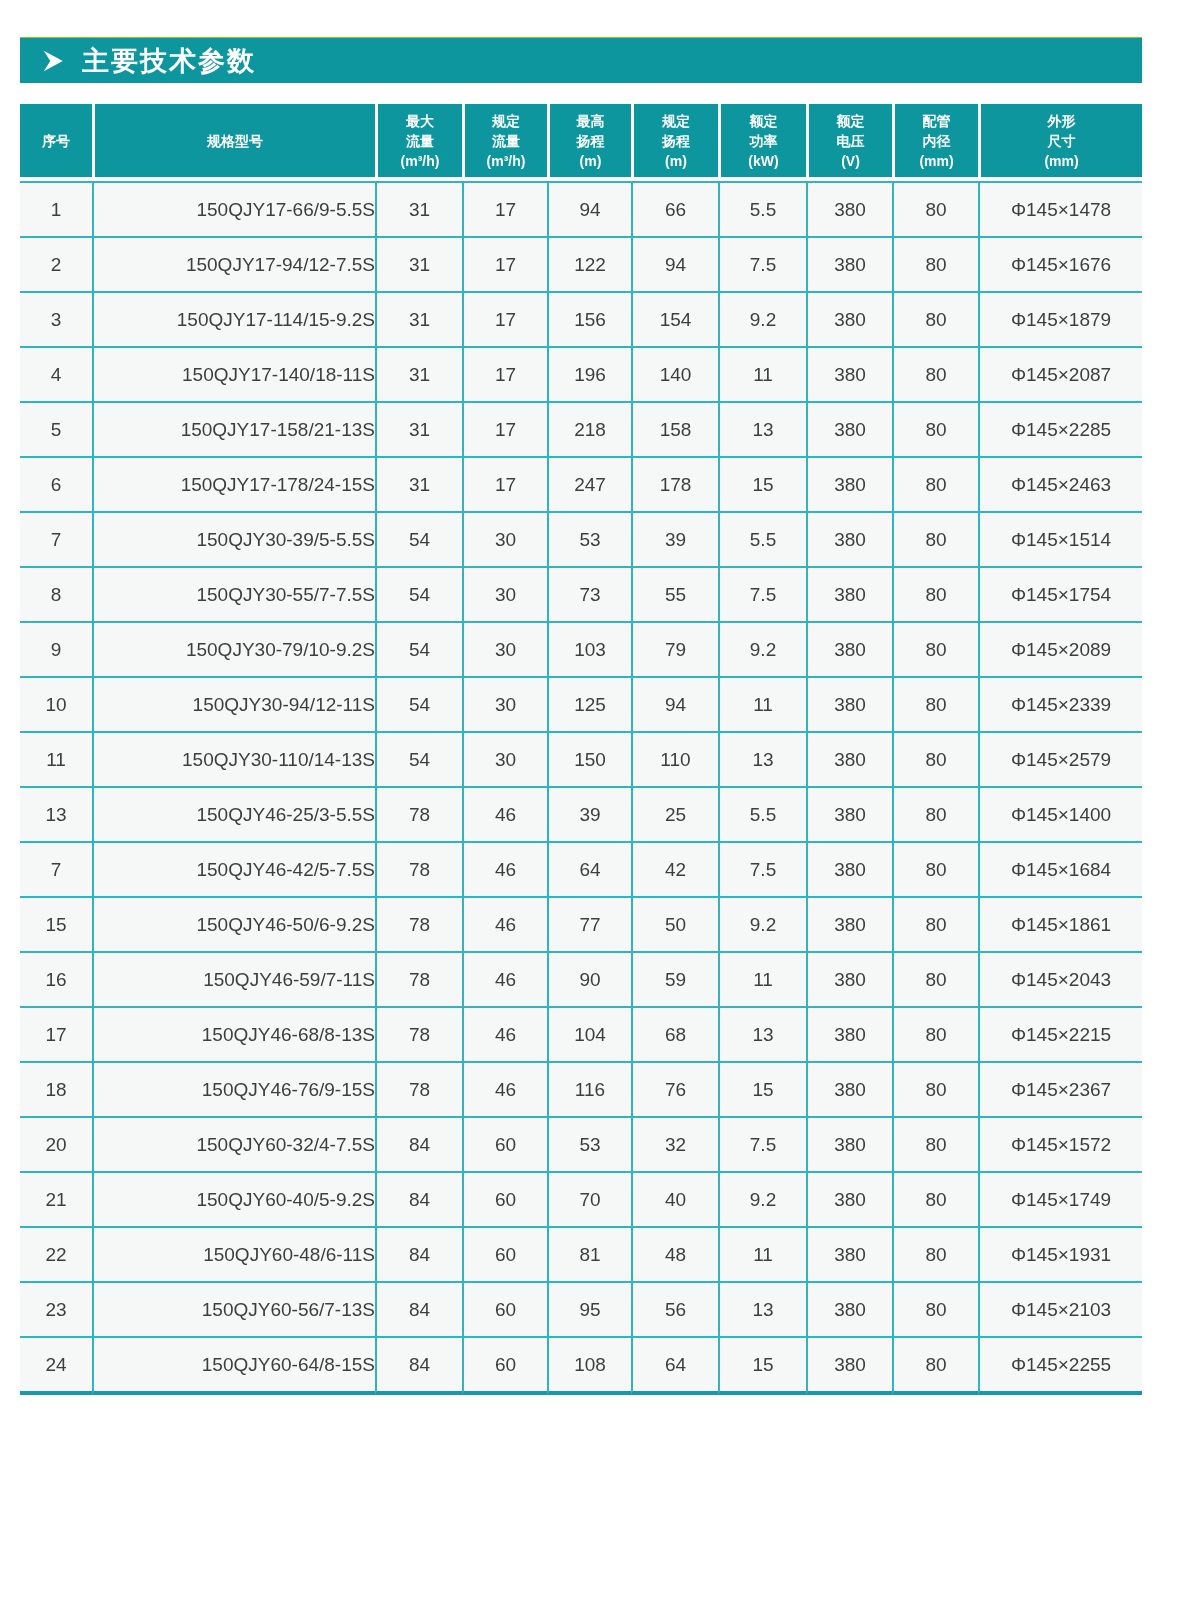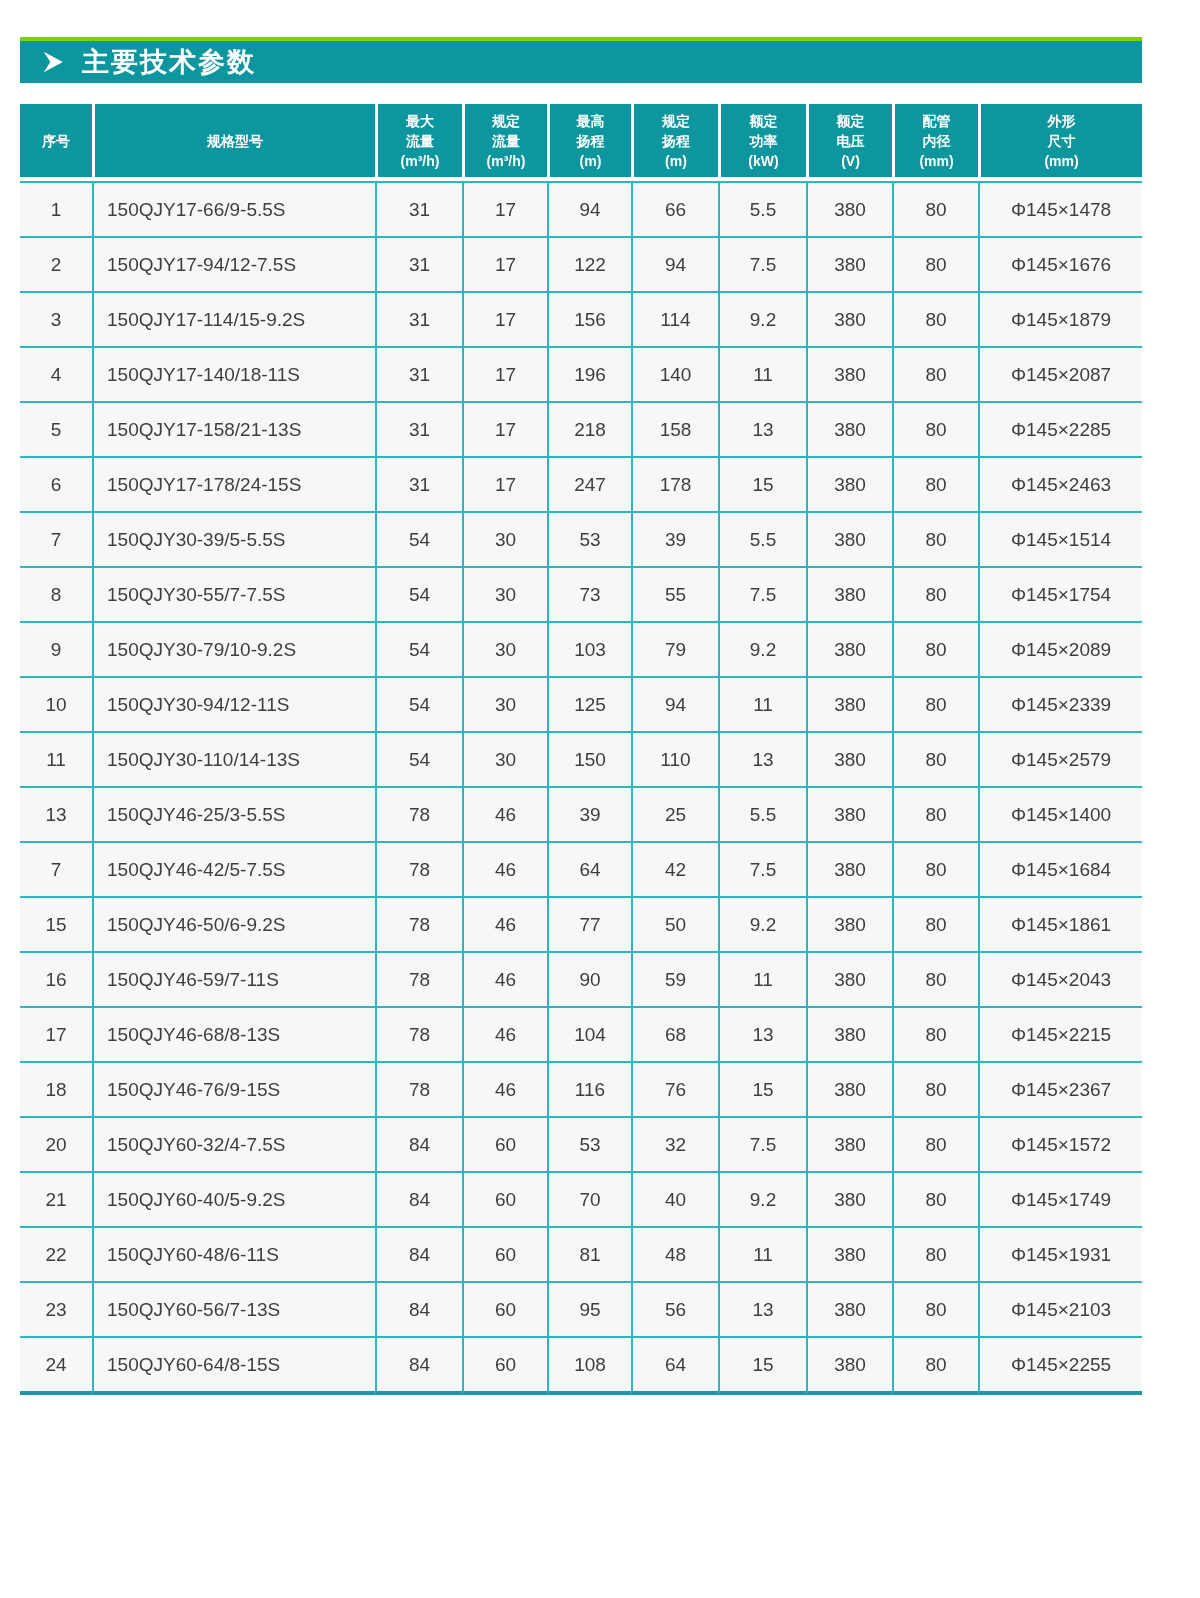--- a/index.html
+++ b/index.html
@@ -18,21 +18,21 @@
   .content {
     position: absolute;
     left: 20px;
     top: 37px;
     width: 1122px;
   }
   
   .title-bar {
     height: 46px;
     background: #0E969E;
-    border-top: 4px solid #84cc16;
+    border-top: 1px solid #84cc16;
     display: flex;
     align-items: center;
     padding-left: 20px;
     box-sizing: border-box;
   }
   .title-bar .chev {
     width: 26px;
     height: 26px;
     margin-right: 16px;
     flex: 0 0 auto;
@@ -73,21 +73,21 @@
     text-align: center;
     vertical-align: middle;
     height: 53px;
     padding: 0;
     border-bottom: 2px solid #2FB5C2;
   }
   tbody tr:first-child td { border-top: 2px solid #2FB5C2; }
   tbody td + td { border-left: 2px solid #2FB5C2; }
   tbody tr:last-child td { border-bottom: 4px solid #1E97A5; }
   tbody td.model {
-    text-align: left;
+    text-align: right;
     padding-left: 13px;
   }
 </style>
 </head>
 <body>
 
 <div class="page">
   <div class="content">
 
     <div class="title-bar">
@@ -186,21 +186,21 @@
             <td>380</td>
             <td>80</td>
             <td>Φ145×1676</td>
           </tr>
           <tr>
             <td>3</td>
             <td class="model">150QJY17-114/15-9.2S</td>
             <td>31</td>
             <td>17</td>
             <td>156</td>
-            <td>114</td>
+            <td>154</td>
             <td>9.2</td>
             <td>380</td>
             <td>80</td>
             <td>Φ145×1879</td>
           </tr>
           <tr>
             <td>4</td>
             <td class="model">150QJY17-140/18-11S</td>
             <td>31</td>
             <td>17</td>

